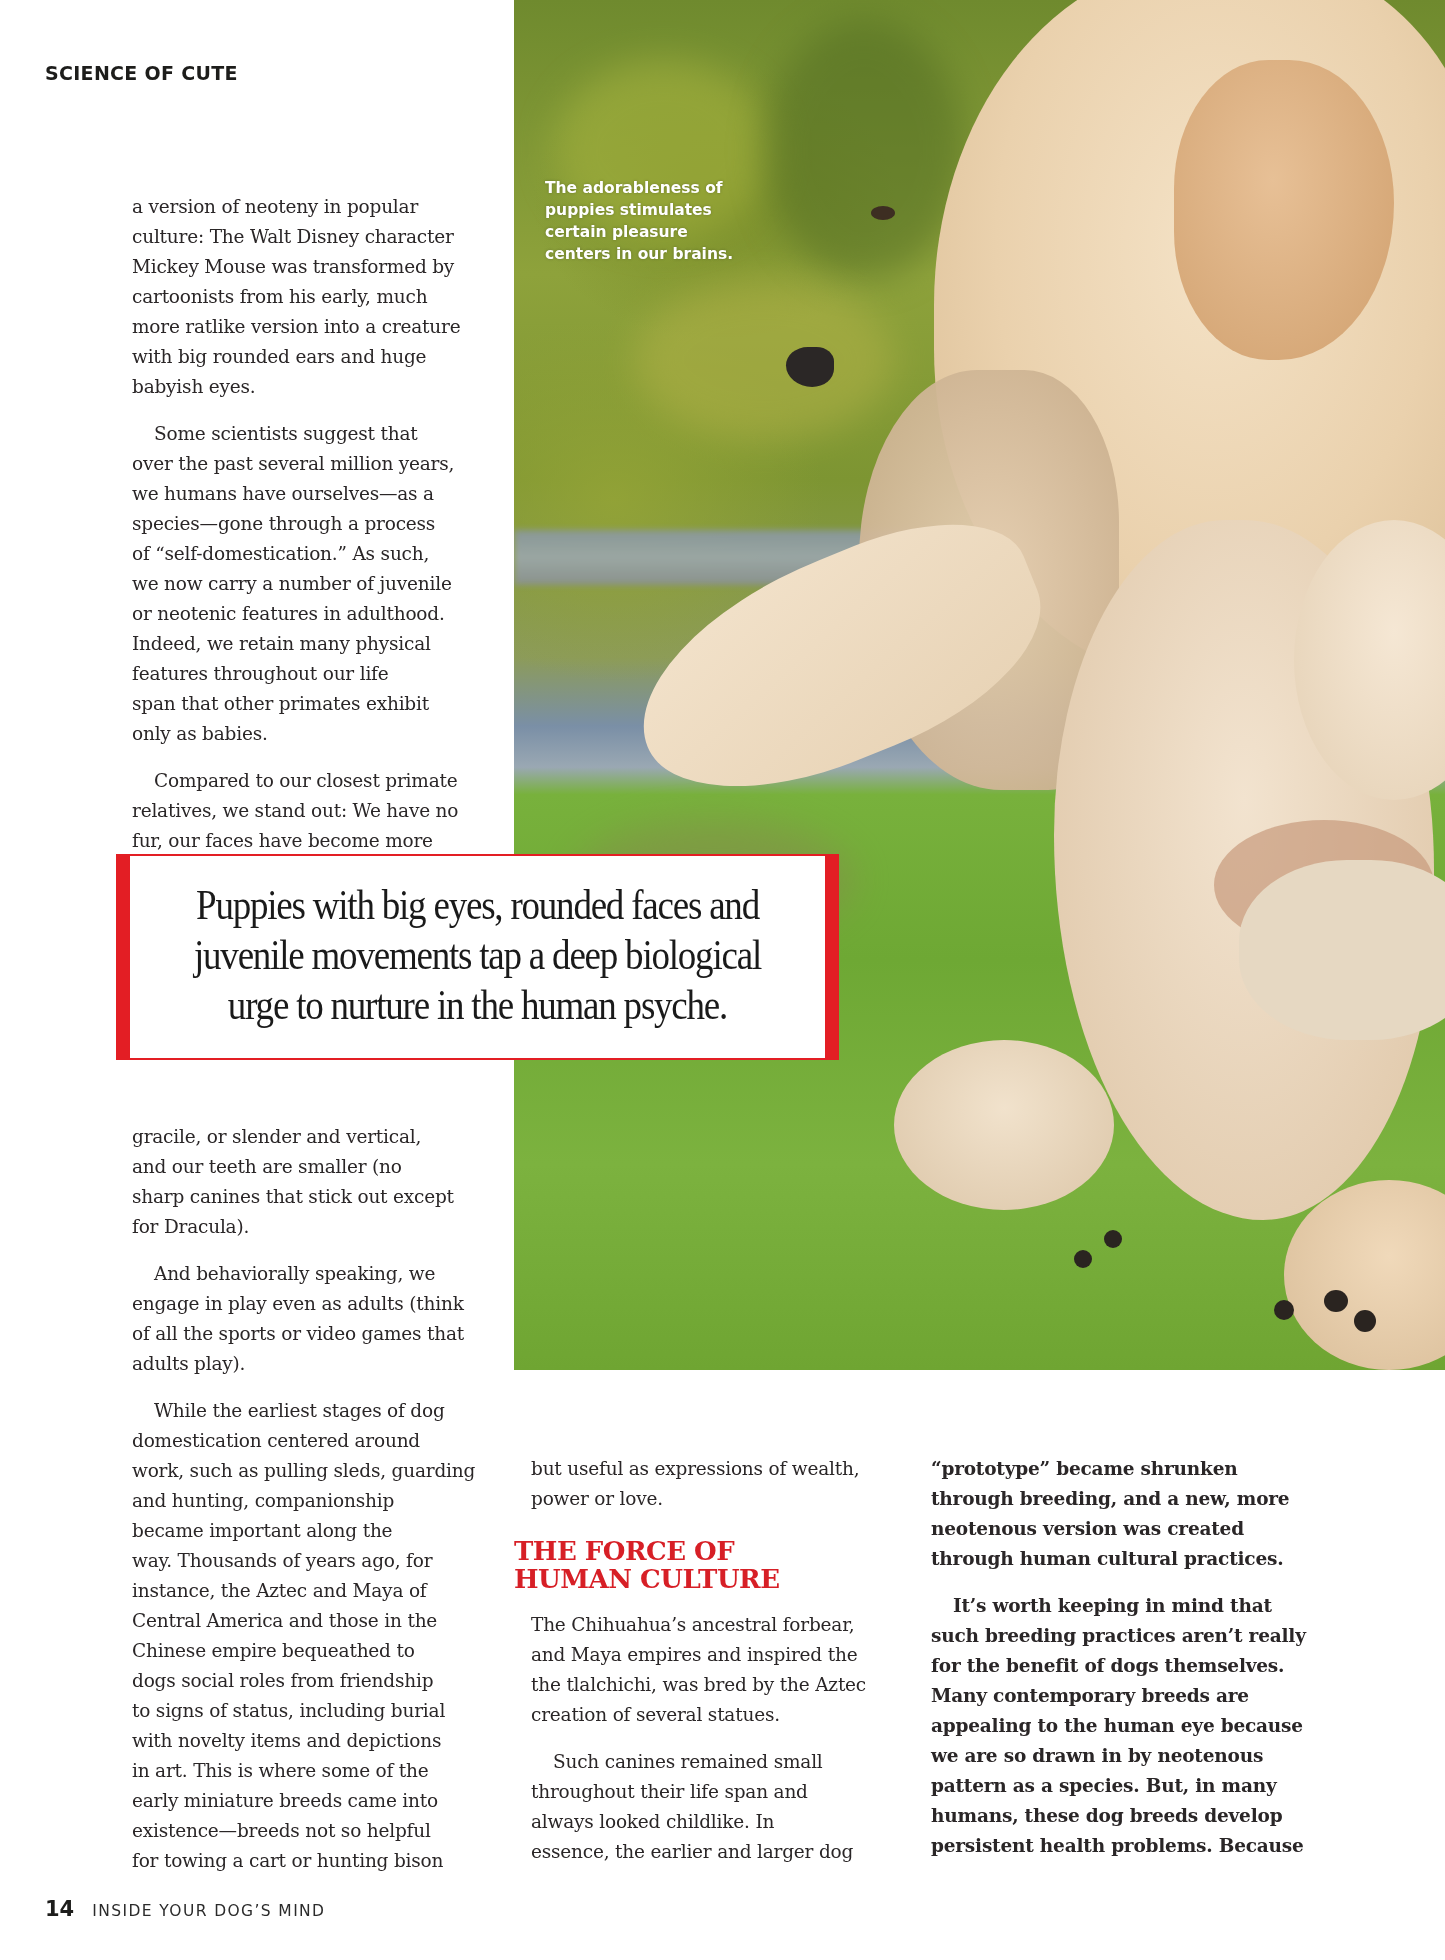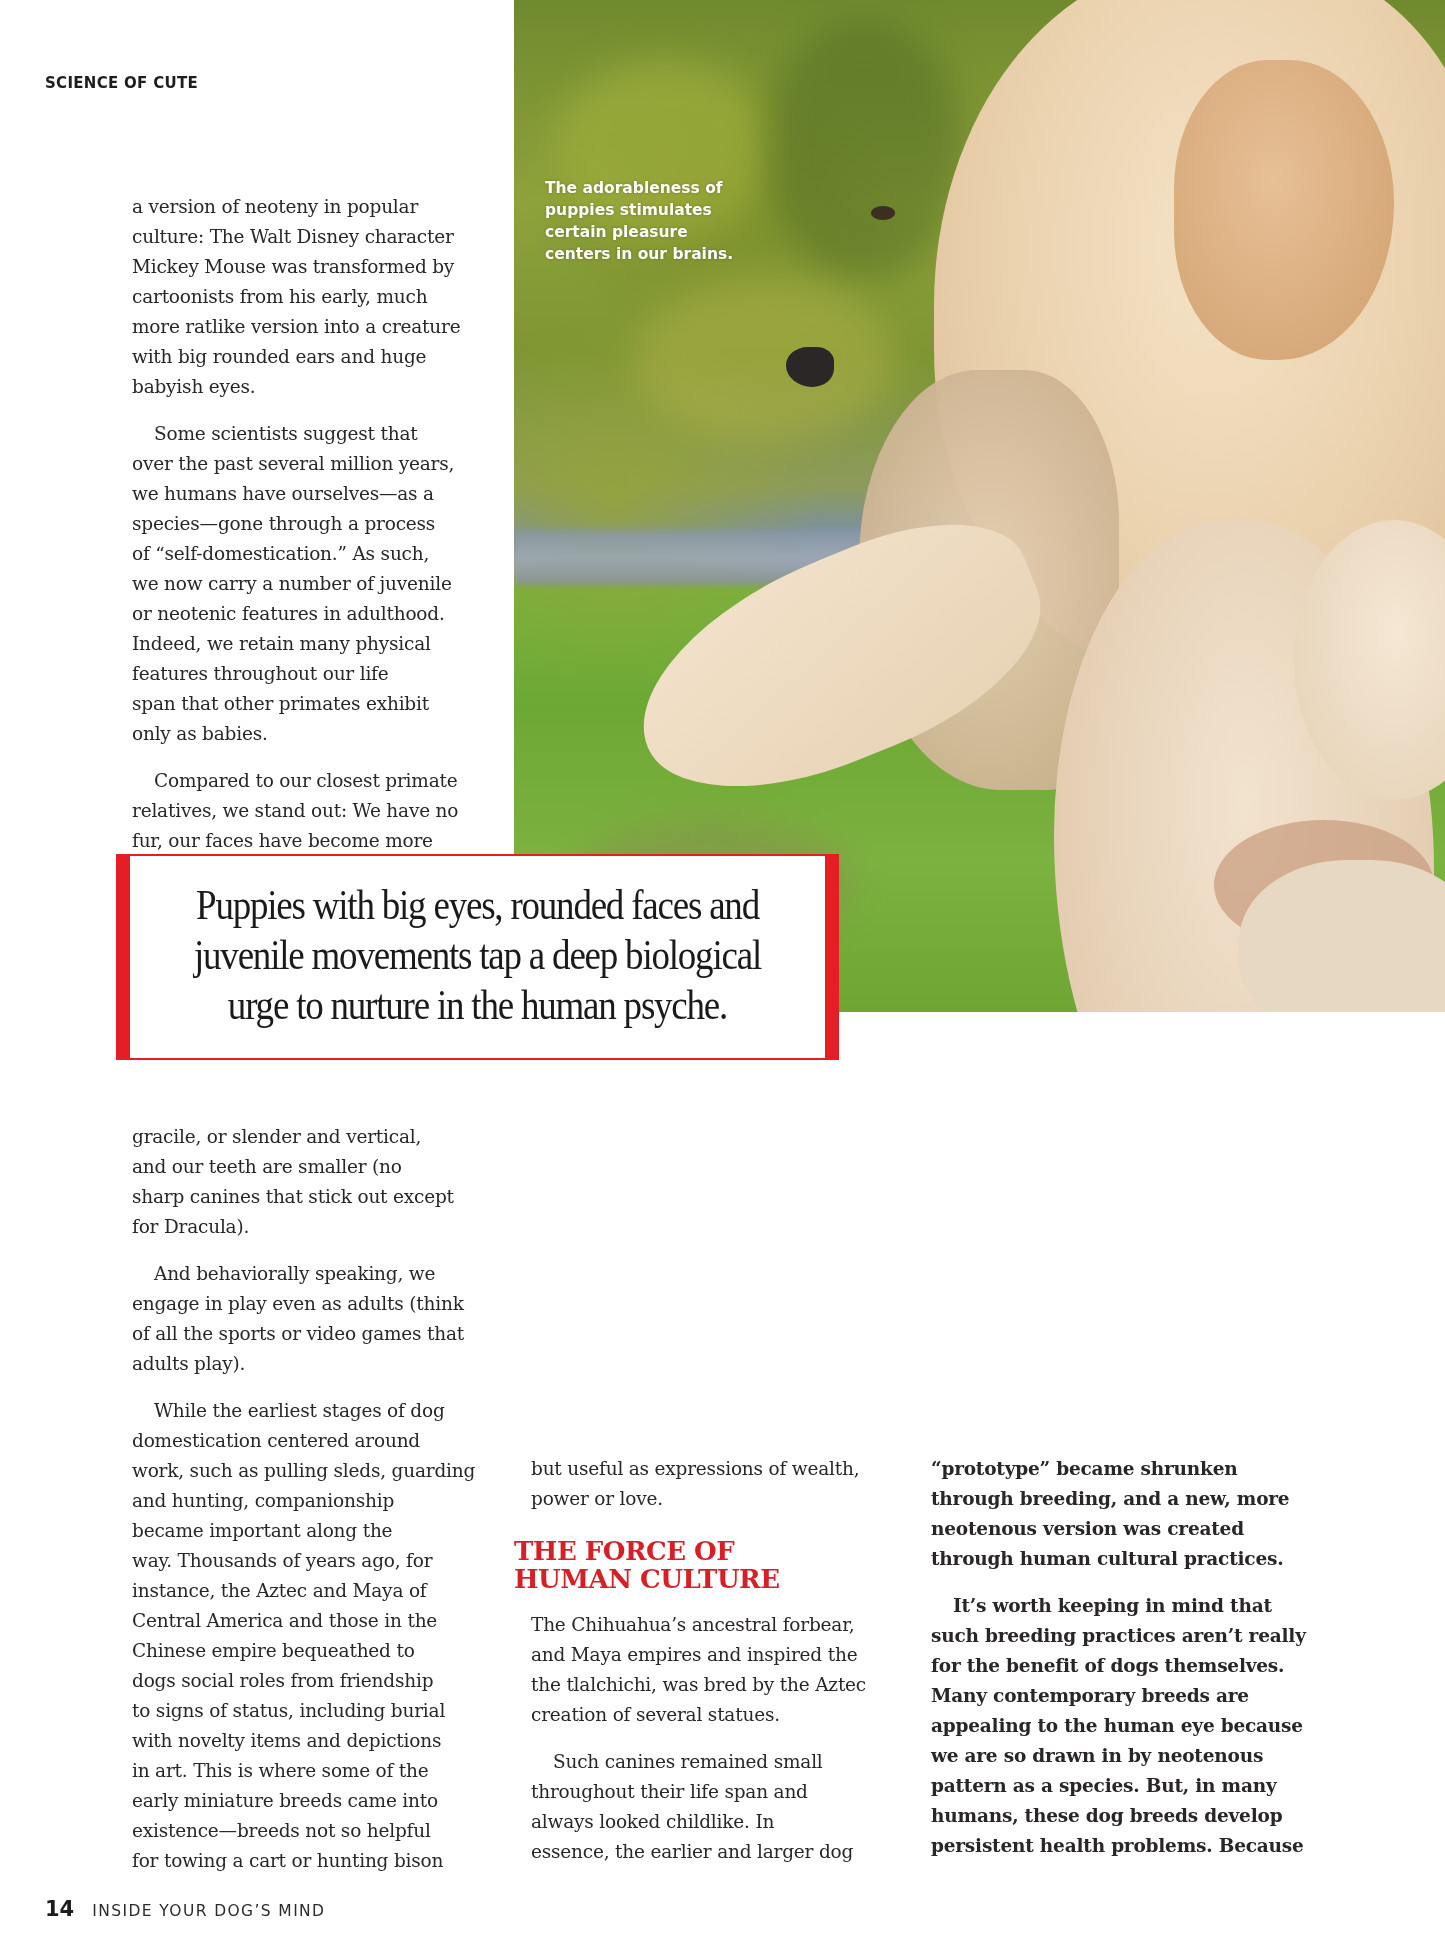--- a/index.html
+++ b/index.html
@@ -1,19 +1,19 @@
 <!DOCTYPE html>
 <html><head>
 <meta charset="utf-8">
 <style>
   html, body { margin: 0; padding: 0; }
   body { width: 1445px; height: 1960px; background: #ffffff; position: relative; overflow: hidden; font-family: "DejaVu Serif", serif; color: #231f20; }
-  .kicker { position: absolute; left: 45px; top: 74px; font-family: "DejaVu Sans", sans-serif; font-weight: bold; font-size: 15px; letter-spacing: 0.3px; color: #1d1d1b; }
+  .kicker { position: absolute; left: 45px; top: 62px; font-family: "DejaVu Sans", sans-serif; font-weight: bold; font-size: 19px; letter-spacing: 0.3px; color: #1d1d1b; }
 
-  .photo { position: absolute; left: 514px; top: 0; width: 931px; height: 1012px; overflow: hidden;
+  .photo { position: absolute; left: 514px; top: 0; width: 931px; height: 1370px; overflow: hidden;
     background:
       radial-gradient(ellipse 260px 200px at 200px 200px, rgba(120,140,40,0.9), rgba(0,0,0,0) 70%),
       radial-gradient(ellipse 300px 260px at 100px 500px, rgba(150,165,55,0.8), rgba(0,0,0,0) 70%),
       linear-gradient(180deg, #6f8a2e 0%, #8ea23b 20%, #7d9532 35%, #8c9b5a 48%, #7a8fa6 53%, #9aa8b3 56%, #78b13c 58%, #6ea834 70%, #7cb23f 85%, #6fa532 100%);
   }
   .photo .road { position: absolute; left: 0; top: 530px; width: 420px; height: 55px; background: linear-gradient(180deg, #8896a6, #9ea9b5 50%, #8a9099); opacity: 0.85; filter: blur(3px); }
   .photo .bokeh { position: absolute; border-radius: 50%; filter: blur(18px); }
   .pup { position: absolute; border-radius: 50%; }
   .caption { position: absolute; left: 31px; top: 177px; width: 200px; font-family: "DejaVu Sans", sans-serif; font-weight: bold; font-size: 15.5px; line-height: 22px; color: #ffffff; text-shadow: 0 0 3px rgba(0,0,0,0.25); }
 

